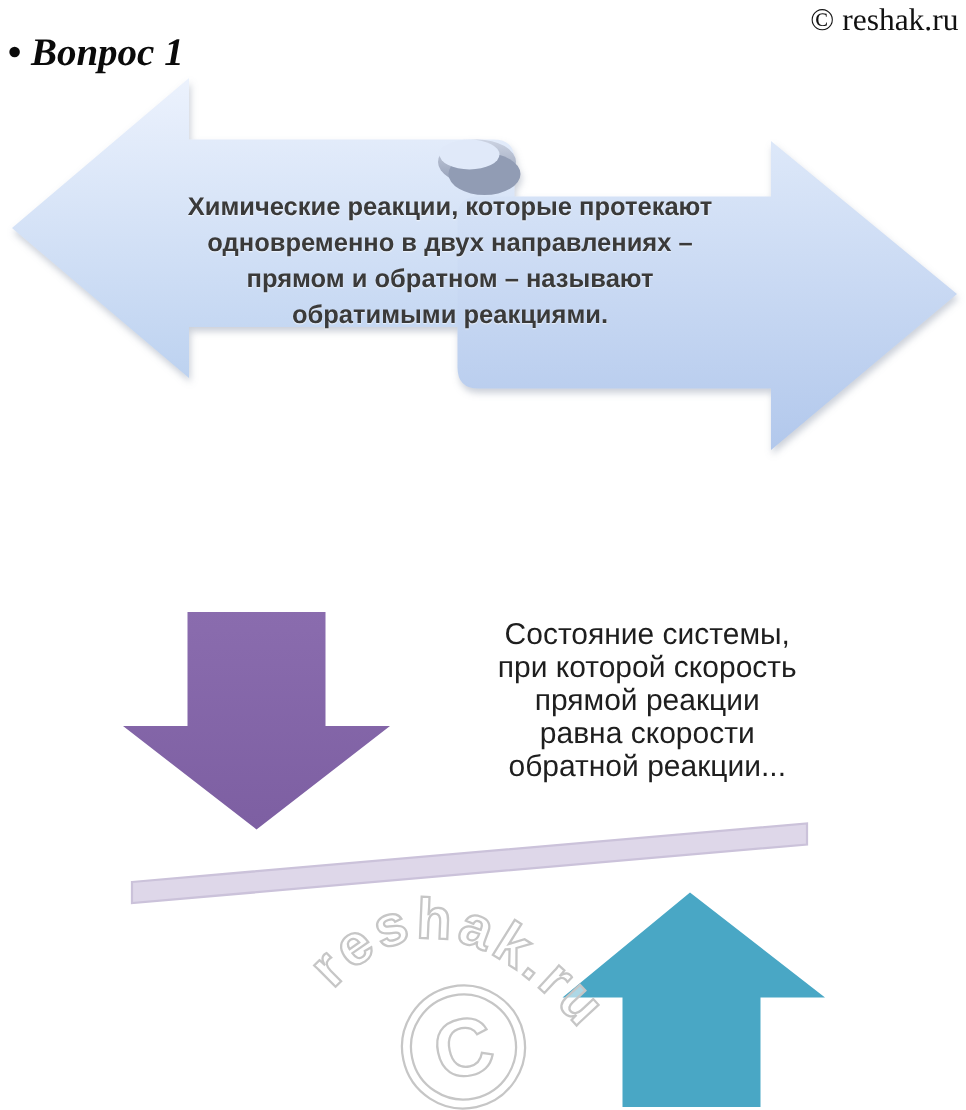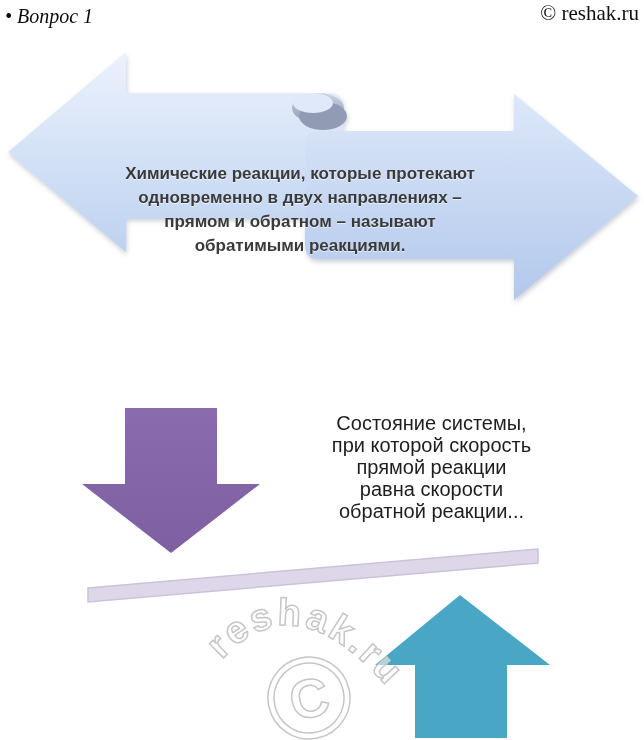--- a/index.html
+++ b/index.html
@@ -1,25 +1,25 @@
 <!DOCTYPE html>
 <html><head>
 <meta charset="utf-8">
 <style>
   html,body{margin:0;padding:0;background:#ffffff;}
   .page{position:relative;width:644px;height:740px;background:#ffffff;overflow:hidden;
         font-family:"Liberation Sans","DejaVu Sans",sans-serif;}
-  .hdr-left{position:absolute;left:5px;top:5px;font-family:"Liberation Serif","DejaVu Serif",serif;
-            font-weight:normal;font-style:italic;font-size:20px;color:#0a0a0a;}
+  .hdr-left{position:absolute;left:5px;top:20px;font-family:"Liberation Serif","DejaVu Serif",serif;
+            font-weight:bold;font-style:italic;font-size:26px;color:#0a0a0a;}
   .hdr-right{position:absolute;right:5px;top:1px;font-family:"Liberation Serif","DejaVu Serif",serif;
              font-size:21px;color:#111;margin-left:44px;}
   .scene{position:absolute;left:0;top:0;}
   .txtblock{position:absolute;white-space:pre-line;text-align:center;}
   .arrow-text{left:85px;top:126px;width:430px;font-size:17px;line-height:24px;
-              font-weight:bold;color:#3a3a3a;text-shadow:0 1px 1px rgba(255,255,255,0.7);margin-top:36px;}
+              font-weight:bold;color:#3a3a3a;text-shadow:0 1px 1px rgba(255,255,255,0.7);}
   .cond-text{left:324px;top:412px;width:215px;font-size:20px;line-height:22px;color:#1e1e1e;}
   .name-text{left:118px;top:651px;width:160px;font-size:17px;line-height:22px;color:#1e1e1e;}
 </style>
 </head>
 <body>
 
 <div class="page">
 
   <div class="hdr-left">• Вопрос 1</div>
   <div class="hdr-right">© reshak.ru</div>

